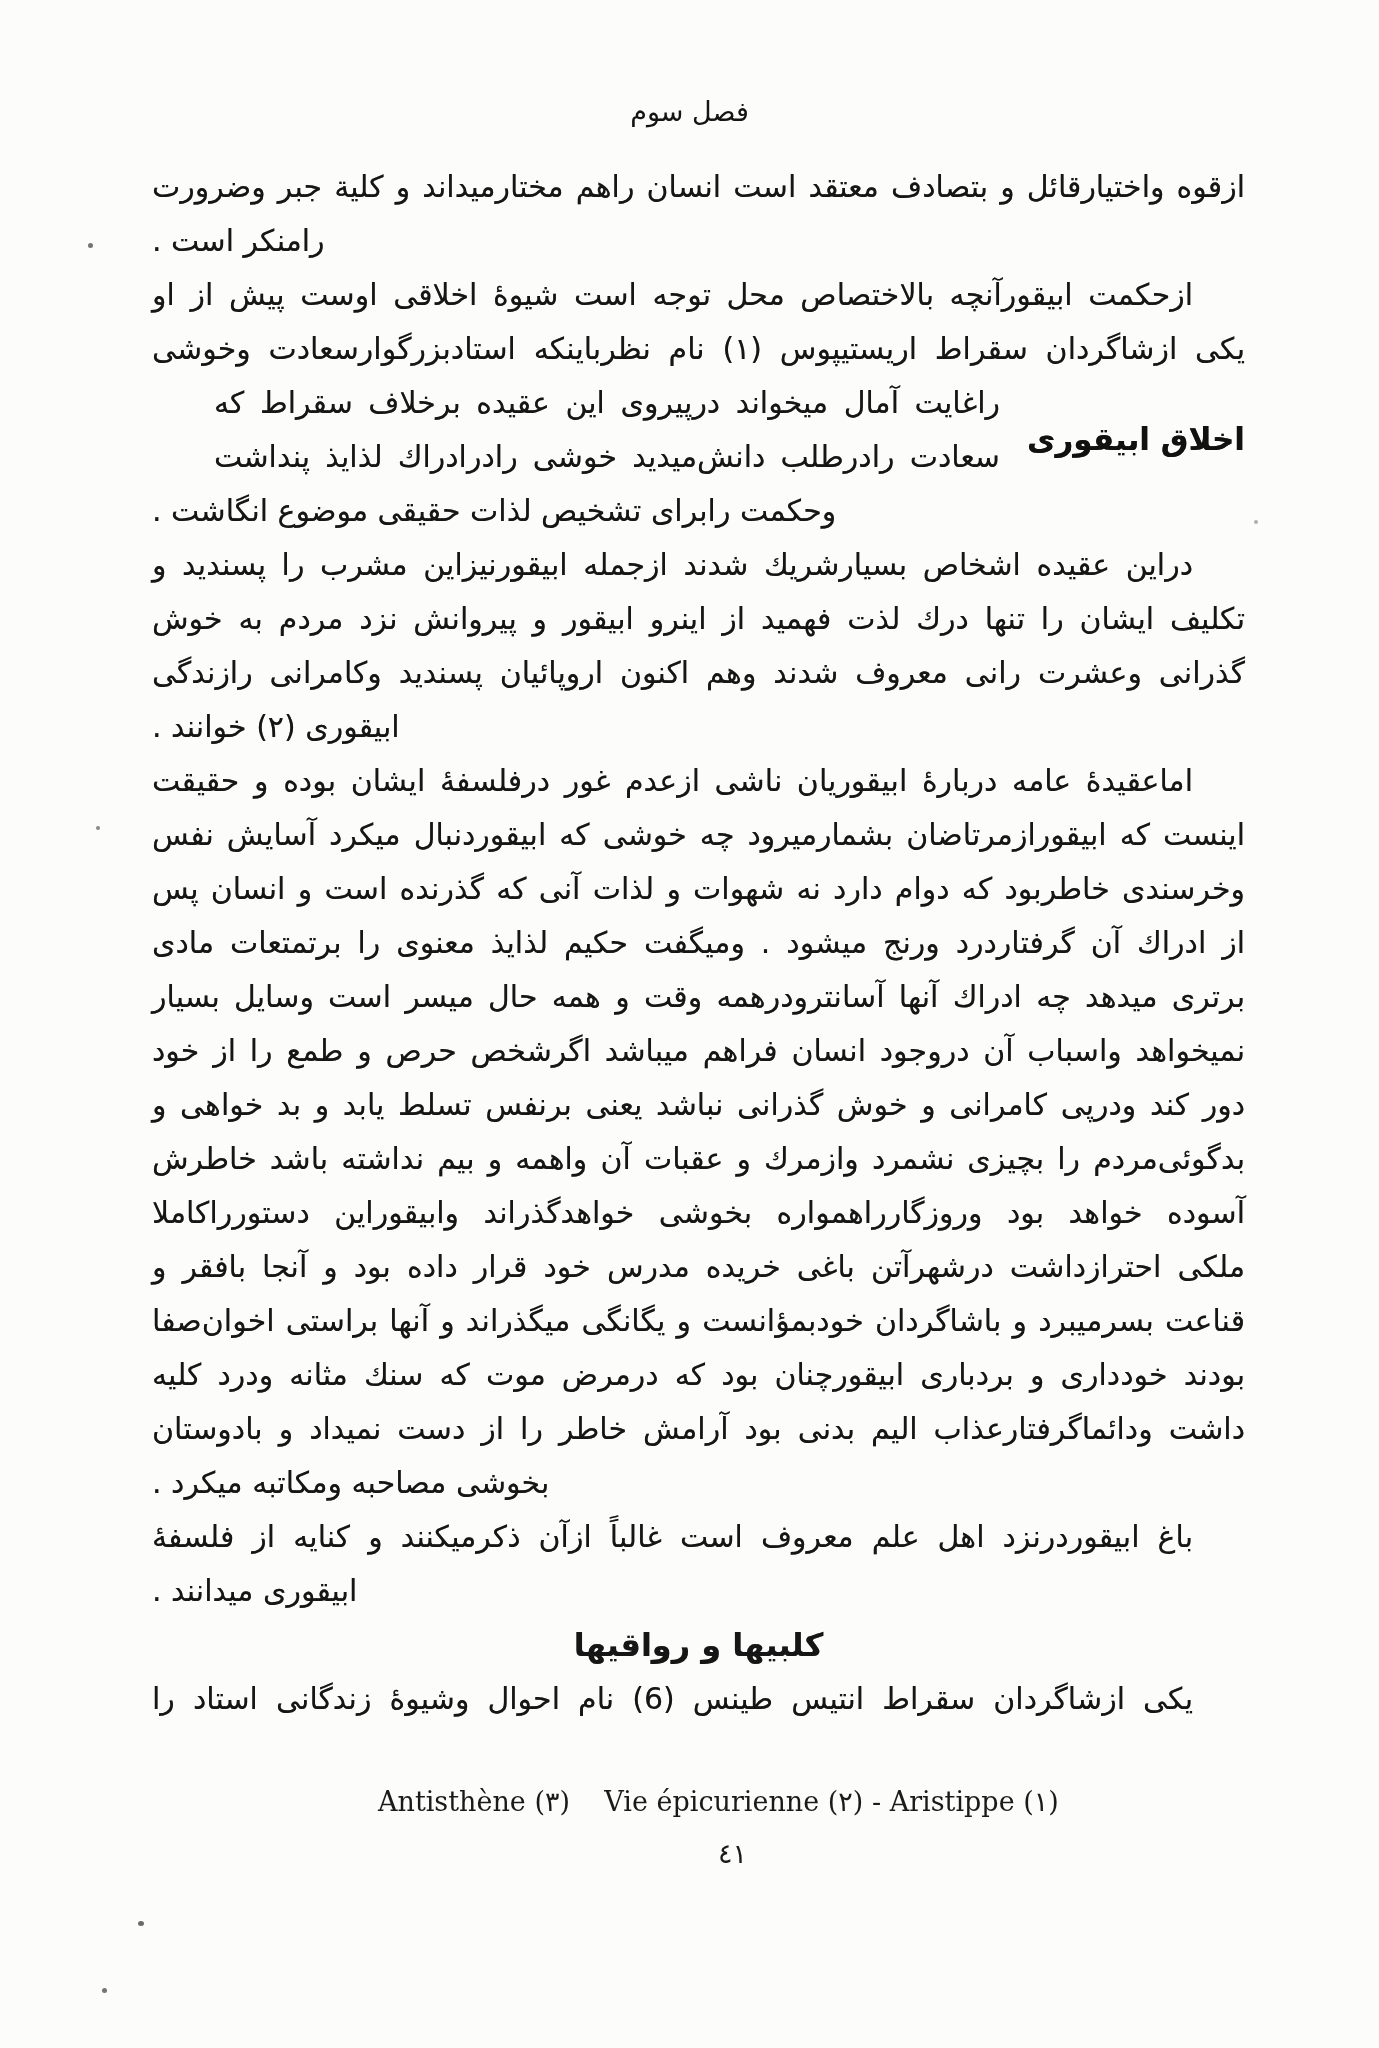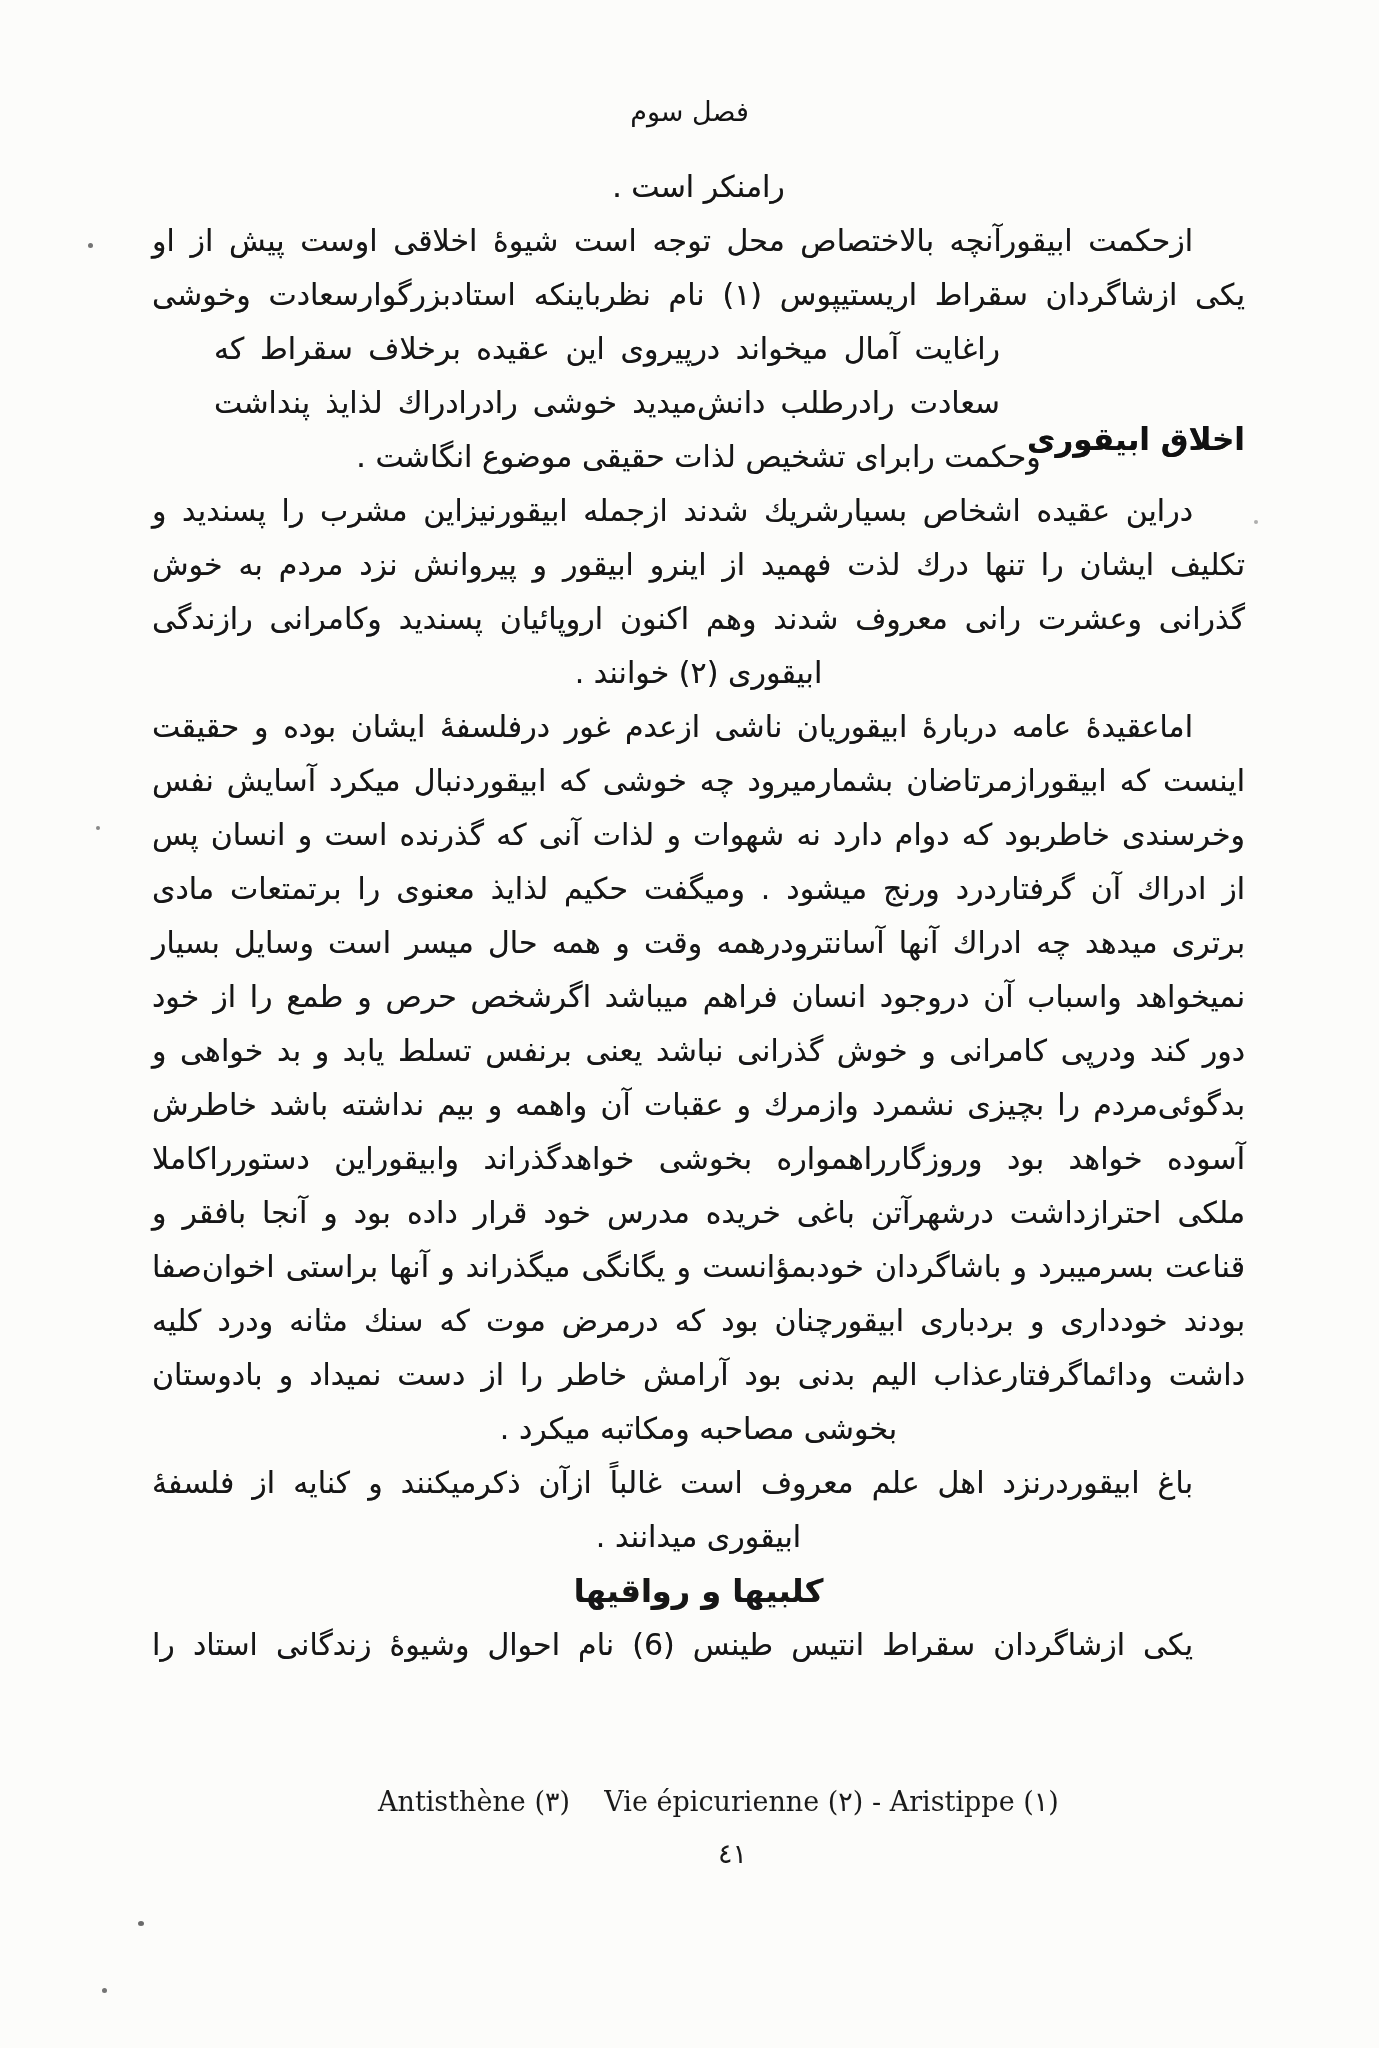--- a/index.html
+++ b/index.html
@@ -26,21 +26,21 @@
     left:152px;
     right:134px;
     direction:rtl;
     font-size:30px;
     color:#161616;
     text-shadow:0 0 0.5px rgba(20,20,20,.55);
   }
   .line{
     height:54px;
     line-height:54px;
-    text-align:center;
+    text-align:left;
     white-space:normal;
     overflow:visible;
   }
   .line.j{
     text-align:justify;
     text-align-last:justify;
   }
   .line.ind{ text-indent:52px; }
   .line.wrap{
     margin-right:245px;
@@ -93,20 +93,21 @@
   .speck.s4{ width:5px;height:5px;left:102px;top:1988px;opacity:.7;}
   .speck.s5{ width:4px;height:4px;left:1254px;top:520px;opacity:.4;}
 </style>
 </head>
 <body>
 
 <div class="page">
   <div class="chapter-heading">فصل سوم</div>
 
   <div class="textblock" id="lines">
+      <div class="line j">ازقوه واختیارقائل و بتصادف معتقد است انسان راهم مختارمیداند و کلیة جبر وضرورت</div>
       <div class="line s">رامنکر است .</div>
       <div class="line j ind">ازحکمت ابیقورآنچه بالاختصاص محل توجه است شیوهٔ اخلاقی اوست پیش از او</div>
       <div class="line j">یکی ازشاگردان سقراط اریستیپوس (۱) نام نظرباینکه استادبزرگوارسعادت وخوشی</div>
       <div class="line j wrap">راغایت آمال میخواند درپیروی این عقیده برخلاف سقراط که</div>
       <div class="line j wrap">سعادت رادرطلب دانش‌میدید خوشی رادرادراك لذایذ پنداشت</div>
       <div class="line s">وحکمت رابرای تشخیص لذات حقیقی موضوع انگاشت .</div>
       <div class="line j ind">دراین عقیده اشخاص بسیارشریك شدند ازجمله ابیقورنیزاین مشرب را پسندید و</div>
       <div class="line j">تکلیف ایشان را تنها درك لذت فهمید از اینرو ابیقور و پیروانش نزد مردم به خوش</div>
       <div class="line j">گذرانی وعشرت رانی معروف شدند وهم اکنون اروپائیان پسندید وکامرانی رازندگی</div>
       <div class="line s">ابیقوری (۲) خوانند .</div>

